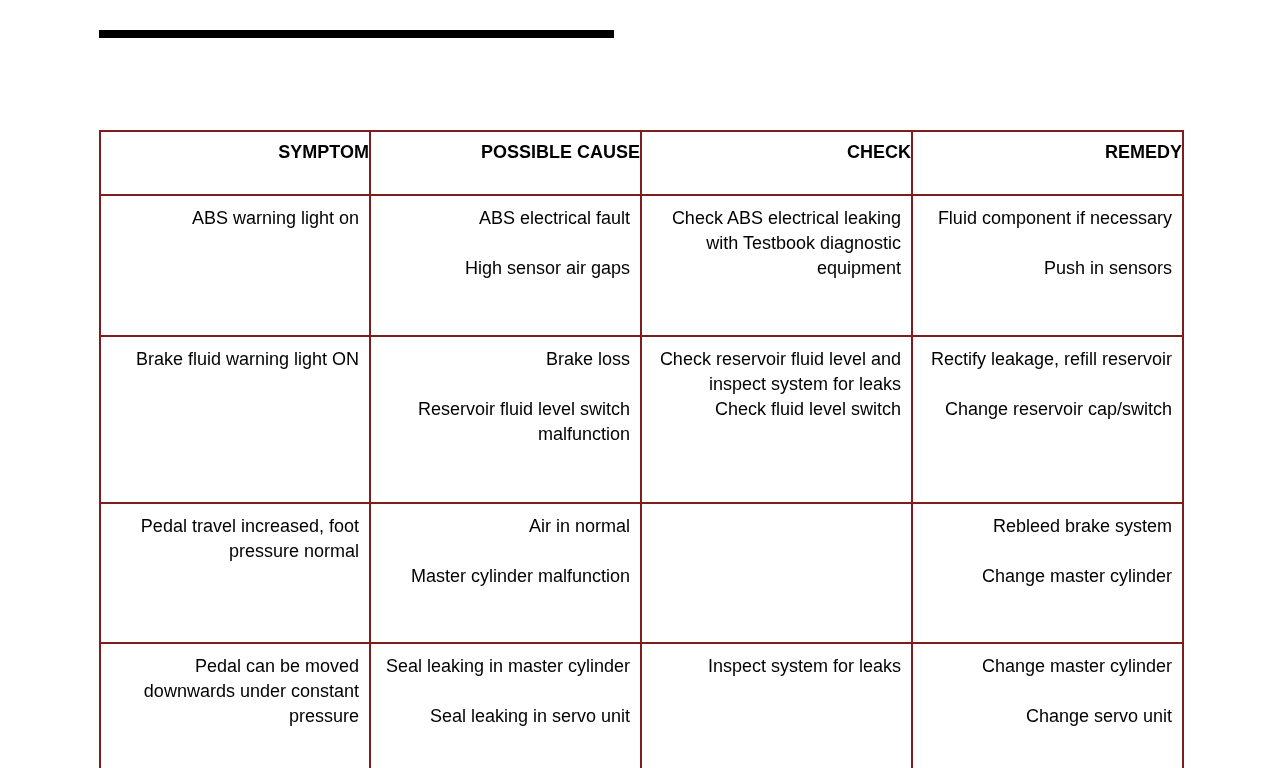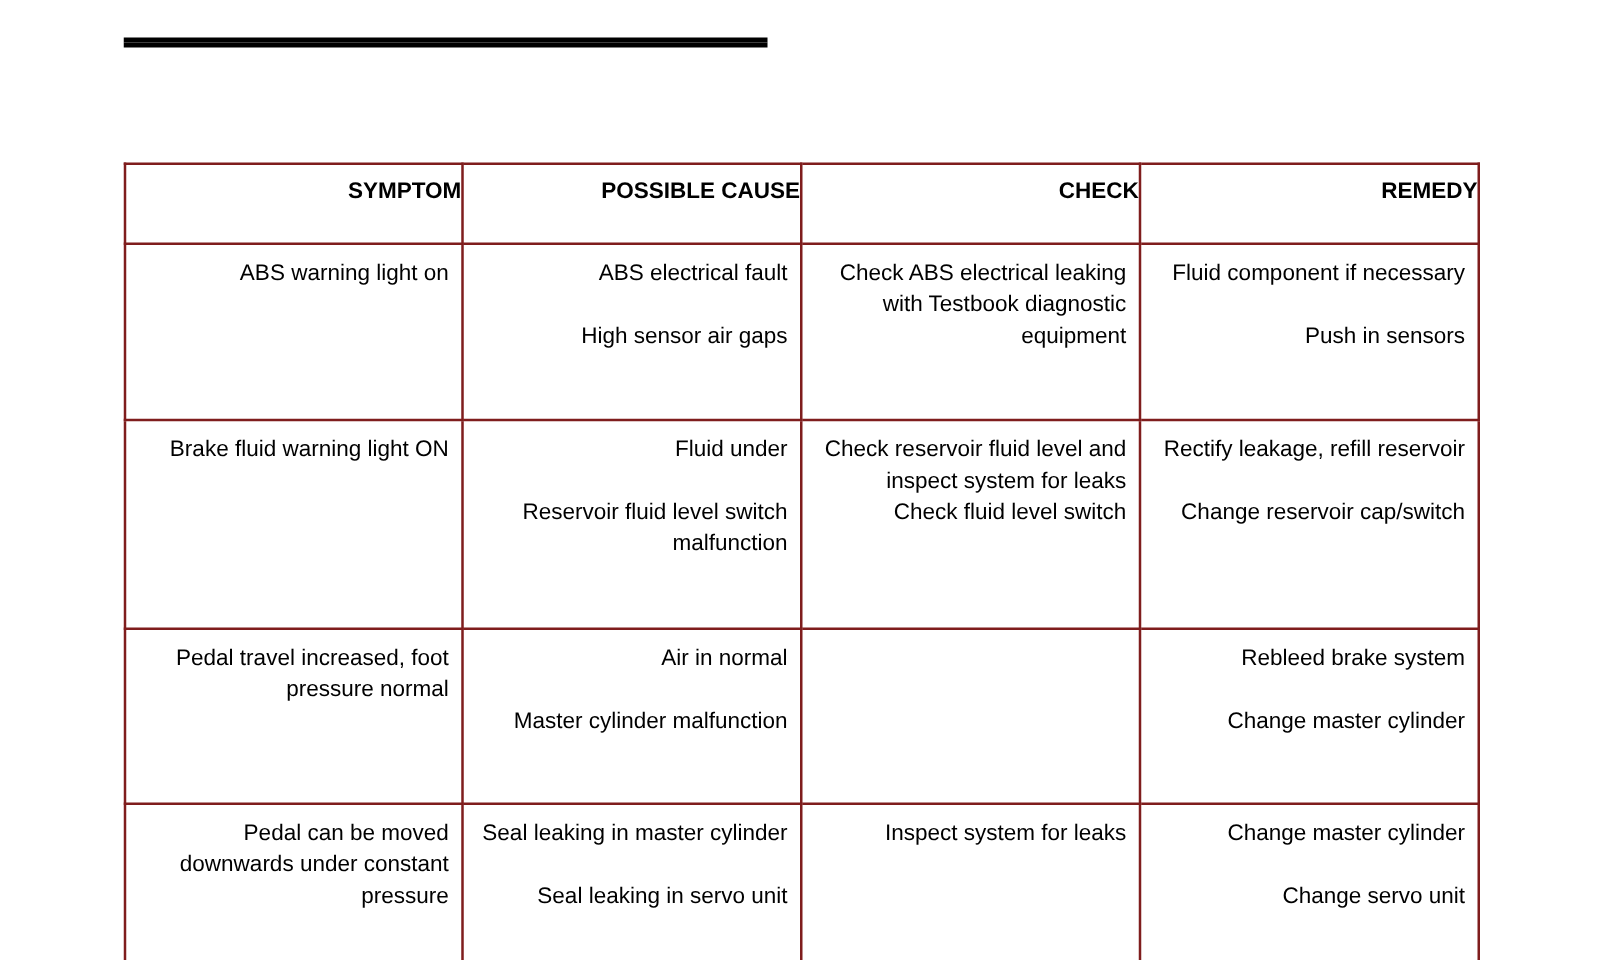--- a/index.html
+++ b/index.html
@@ -146,21 +146,21 @@
       </tr>
 
       <tr class="r1">
         <td>
           <div class="cell-lines">
             <p>Brake fluid warning light ON</p>
           </div>
         </td>
         <td>
           <div class="cell-lines">
-            <p>Fluid under</p>
+            <p>Brake loss</p>
             <p class="spacer"></p>
             <p>Reservoir fluid level switch malfunction</p>
           </div>
         </td>
         <td>
           <div class="cell-lines">
             <p>Check reservoir fluid level and inspect system for leaks</p>
             <p>Check fluid level switch</p>
           </div>
         </td>

